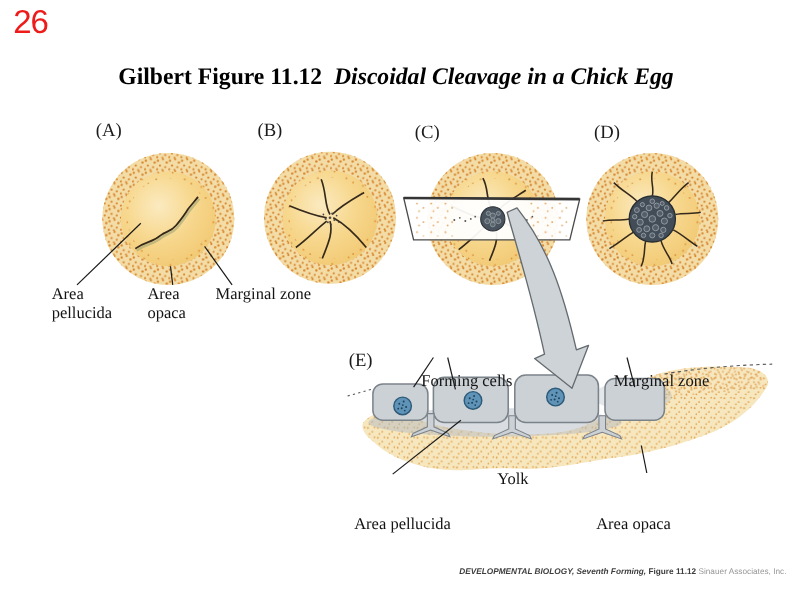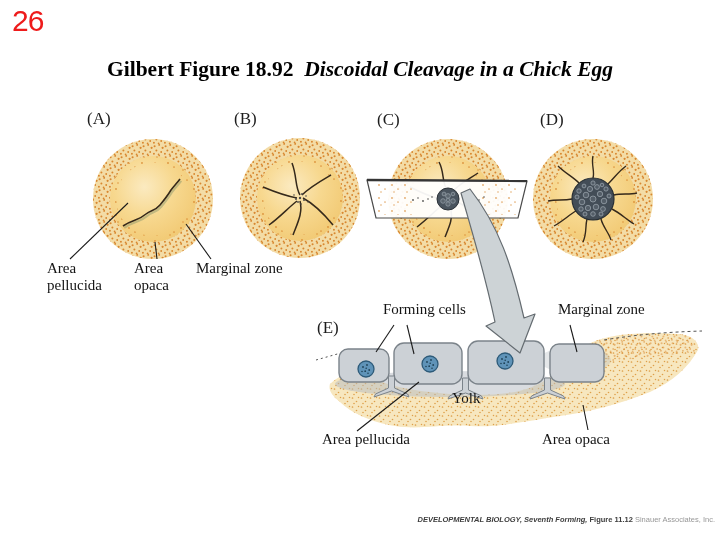--- a/index.html
+++ b/index.html
@@ -5,37 +5,37 @@
   html,body{margin:0;padding:0;background:#fff;}
   #slide{position:relative;width:720px;height:540px;background:#ffffff;overflow:hidden;
          font-family:"Liberation Serif",serif;border-radius:22px;}
   #slide-number{position:absolute;left:12px;top:4px;font-family:"Liberation Sans",sans-serif;
 ateway         font-weight:bold;font-size:30px;color:#ee1b1b;letter-spacing:-1px;}
   #title{position:absolute;left:0;right:0;top:57px;text-align:center;font-size:21.5px;
          font-weight:bold;color:#000;}
   #title .it{font-style:italic;}
   .panel-letter{position:absolute;font-size:17px;color:#1c1c1c;}
   .fig-label{position:absolute;font-size:15px;line-height:1.16;color:#141414;}
-  .nowrap{white-space:nowrap;}
+  .nowrap{white-space:nowrap;margin-top:38px;}
   #art{position:absolute;left:0;top:0;}
   #credits{position:absolute;right:5px;top:515px;text-align:right;
            font-family:"Liberation Sans",sans-serif;font-size:7.5px;line-height:1.35;}
   #credits .book{font-weight:bold;font-style:italic;color:#3d3d3d;}
   #credits .fig{font-weight:bold;color:#3d3d3d;margin-top:20px;}
   #credits .pub{color:#979797;}
   #credits .copy{color:#979797;}
 </style>
 </head>
 <body>
 
 <div id="slide">
 
   <div id="slide-number">26</div>
 
-  <div id="title"><span>Gilbert Figure 18.92</span>&nbsp;&nbsp;<span class="it">Discoidal Cleavage in a Chick Egg</span></div>
+  <div id="title"><span>Gilbert Figure 11.12</span>&nbsp;&nbsp;<span class="it">Discoidal Cleavage in a Chick Egg</span></div>
 
   <div class="panel-letter" style="left:87px;top:109px;">(A)</div>
   <div class="panel-letter" style="left:234px;top:109px;">(B)</div>
   <div class="panel-letter" style="left:377px;top:110px;">(C)</div>
   <div class="panel-letter" style="left:540px;top:110px;">(D)</div>
   <div class="panel-letter" style="left:317px;top:318px;">(E)</div>
 
   <svg id="art" width="720" height="540" viewBox="0 0 720 540">
     <defs>
       <radialGradient id="gInner" cx="40%" cy="36%" r="78%">

